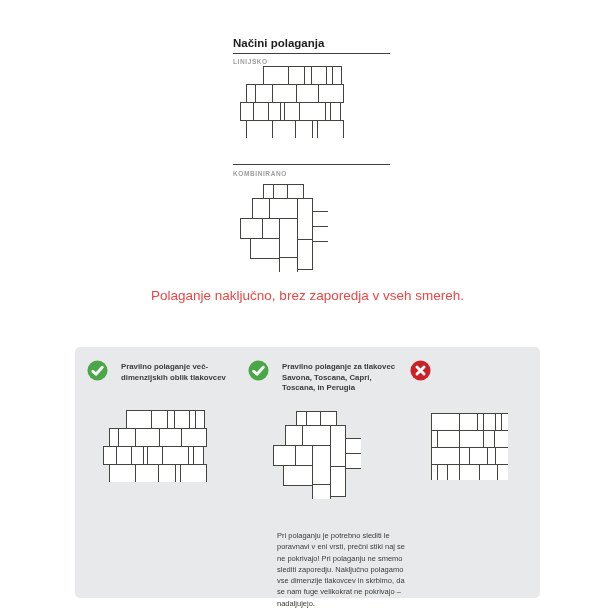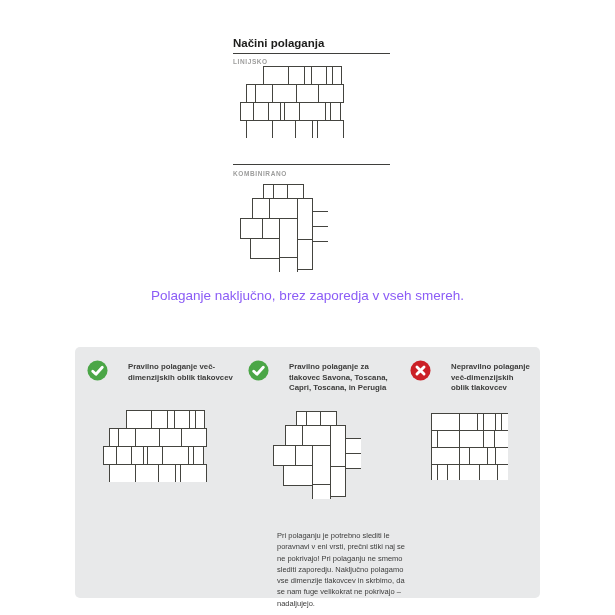--- a/index.html
+++ b/index.html
@@ -17,31 +17,31 @@
     color:#9d9d9c; letter-spacing:0.6px;
   }
   .divider {
     position:absolute; left:233px; top:164px; width:157px;
     border-top:1.5px solid #3f3f3c;
   }
   .diagram { position:absolute; }
   .diagram use { fill:#ffffff; stroke:#44443f; stroke-width:1; }
   .caption {
     position:absolute; left:0; top:288px; width:615px;
-    text-align:center; font-size:13.5px; color:#8b5cf6;
+    text-align:center; font-size:13.5px; color:#ef4444;
   }
   .panel {
     position:absolute; left:75px; top:347px; width:465px; height:251px;
     background:#e8e9ea; border-radius:5px;
   }
   .col { position:absolute; top:13px; }
   .col1 { left:12px;  width:150px; }
   .col2 { left:173px; width:152px; }
   .col3 { left:335px; width:122px; }
-  .col-header { display:flex; gap:20px; align-items:flex-start; }
+  .col-header { display:flex; gap:13px; align-items:flex-start; }
   .badge { width:21px; height:21px; flex:0 0 21px; }
   .col-title {
     font-size:7.8px; font-weight:bold; color:#3c3c3b; line-height:1.35; padding-top:2px;
   }
   .col1 .col-title { width:112px; }
   .col2 .col-title { width:130px; }
   .col3 .col-title { width:106px; }
   .col-svg { position:absolute; }
   .col1 .col-svg { left:16px; top:50px; }
   .col2 .col-svg { left:25px; top:51px; }
@@ -171,21 +171,20 @@
       </svg>
       <div class="col-body">Pri polaganju je potrebno slediti le poravnavi v eni vrsti, prečni stiki naj se ne pokrivajo! Pri polaganju ne smemo slediti zaporedju. Naključno polagamo vse dimenzije tlakovcev in skrbimo, da se nam fuge velikokrat ne pokrivajo – nadaljujejo.</div>
     </div>
 
     <div class="col col3">
       <div class="col-header">
         <svg class="badge" viewBox="0 0 22 22">
           <circle cx="11" cy="11" r="10.5" fill="#cb2026"></circle>
           <path d="M7.3 7.3 L14.7 14.7 M14.7 7.3 L7.3 14.7" fill="none" stroke="#ffffff" stroke-width="3" stroke-linecap="round"></path>
         </svg>
-        <div class="col-title">Nepravilno polaganje več-dimenzijskih oblik tlakovcev</div>
       </div>
       <svg class="diagram col-svg" width="77" height="67" viewBox="0 0 77 67">
         <use href="#pat-grid-wrong"></use>
       </svg>
     </div>
 
   </div>
 </div>
 
 </body></html>

